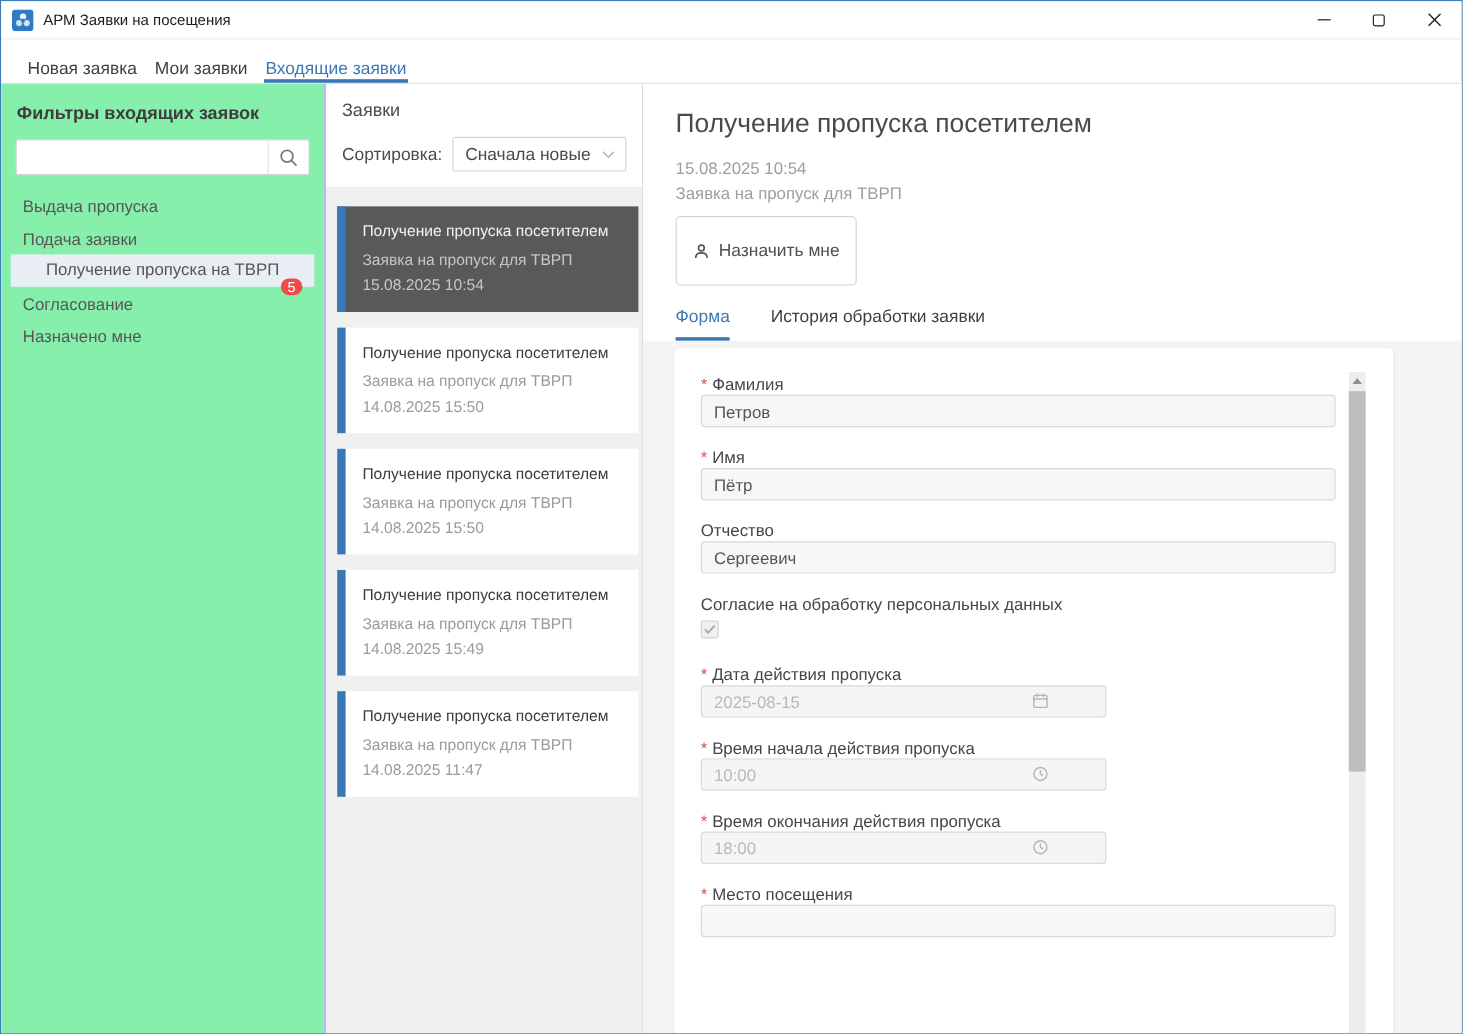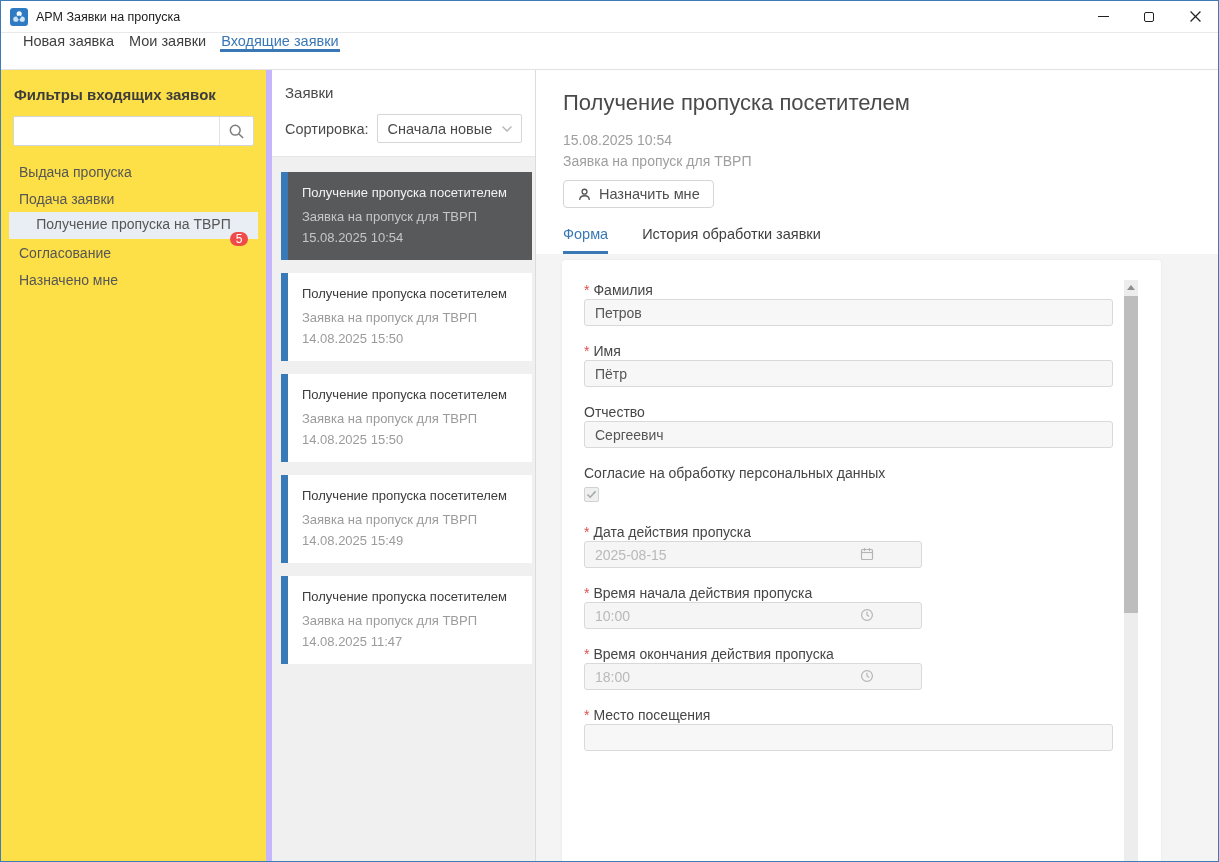--- a/index.html
+++ b/index.html
@@ -26,32 +26,32 @@
   .brand-bar{ height:52px; flex:0 0 52px; display:flex; align-items:center;
     padding:0 22px; border-bottom:1px solid #e2e2e2; background:#fff; }
   .brand-title{ font-size:16px; color:#4a4a4a; }
   .user-area{ margin-left:auto; display:flex; align-items:center; gap:7px; font-size:15px; }
   .user-name{ color:#8a8a8a; }
   .user-sep{ color:#a8a8a8; }
   .logout-link{ color:#4a90c8; display:flex; align-items:center; gap:5px; cursor:pointer; }
   .logout-link svg{ display:block; }
 
   
-  .tabbar{ height:37px; flex:0 0 37px; display:flex; align-items:flex-start;
+  .tabbar{ height:37px; flex:0 0 37px; display:flex; align-items:flex-end;
     padding:0 21px; gap:13px; border-bottom:1px solid #e2e2e2; background:#fff; }
   .main-tab{ font-size:14.5px; color:#3f3f3f; display:flex; align-items:center;
     padding:0 1px; border-bottom:3px solid transparent; cursor:pointer; }
   .main-tab.active{ color:#3a78b5; border-bottom-color:#3a78b5; }
 
   
   .content{ flex:1 1 auto; min-height:0; display:flex; }
 
   
-  .sidebar{ width:271px; flex:0 0 271px; border-right:6px solid #c4b5fd;
-    background:#fde047; padding:16px 12px 0 12px; }
+  .sidebar{ width:271px; flex:0 0 271px; border-right:2px solid #c4b5fd;
+    background:#86efac; padding:16px 12px 0 12px; }
   .sidebar-title{ font-size:15px; font-weight:700; color:#3d3d3d; padding-left:1px; }
   .search-box{ margin-top:13px; height:30px; border:1px solid #d5d5d5; border-radius:2px;
     display:flex; align-items:stretch; background:#fff; }
   .search-box input{ flex:1 1 auto; min-width:0; border:none; outline:none;
     padding:0 10px; font-size:14px; color:#555; font-family:inherit; background:transparent;margin-top:48px; }
   .search-box input::placeholder{ color:#b8b8b8; }
   .search-icon-btn{ width:34px; flex:0 0 34px; border-left:1px solid #e3e3e3;
     display:flex; align-items:center; justify-content:center; color:#7b7b7b; cursor:pointer; }
   .filter-list{ margin:12px -4px 0 -4px; }
   .filter-item{ display:flex; align-items:center; padding:4px 10px; height:27px;
@@ -82,21 +82,21 @@
   .req-card.selected .rc-title{ color:#f2f2f2; }
   .req-card.selected .rc-sub, .req-card.selected .rc-date{ color:#c6c6c6; }
 
   
   .detail{ flex:1 1 auto; min-width:0; display:flex; flex-direction:column; background:#fff; }
   .detail-header{ padding:20px 20px 0 27px; background:#fff; }
   .detail-title{ font-size:22px; font-weight:400; color:#4a4a4a; line-height:26px; }
   .detail-date{ margin-top:16px; font-size:14px; color:#9e9e9e; line-height:17px; }
   .detail-sub{ margin-top:4px; font-size:14px; color:#9e9e9e; line-height:17px; }
   .assign-btn{ margin-top:10px; display:inline-flex; align-items:center; gap:7px;
-    border:1px solid #d5d5d5; border-radius:4px; background:#fff; padding:5px 13px;
+    border:1px solid #d5d5d5; border-radius:4px; background:#fff; padding:20px 13px;
     font-size:14.5px; color:#4f4f4f; font-family:inherit; cursor:pointer; }
   .assign-btn svg{ display:block; color:#555; }
   .detail-tabs{ margin-top:18px; display:flex; gap:34px; }
   .detail-tab{ font-size:14.5px; color:#3f3f3f; padding-bottom:9px;
     border-bottom:3px solid transparent; cursor:pointer; }
   .detail-tab.active{ color:#3a78b5; border-bottom-color:#3a78b5; }
 
   .detail-body{ flex:1 1 auto; min-height:0; background:#f4f4f4; position:relative; overflow:hidden; }
   .form-card{ position:absolute; left:26px; top:6px; bottom:-10px; width:599px;
     background:#fff; border-radius:4px 4px 0 0; box-shadow:0 0 3px rgba(0,0,0,.06);
@@ -130,21 +130,21 @@
   <div class="titlebar">
     <span class="app-icon">
       <svg viewBox="0 0 18 18" width="18" height="18">
           <rect width="18" height="18" rx="3" fill="#2e7bc4"></rect>
           <circle cx="9.2" cy="5.8" r="2.6" fill="#ffffff" opacity="0.95"></circle>
           <circle cx="5.9" cy="11.2" r="2.6" fill="#dcebf8" opacity="0.9"></circle>
           <circle cx="12.2" cy="11.2" r="2.6" fill="#ffffff" opacity="0.8"></circle>
           <circle cx="9.1" cy="9.2" r="1.7" fill="#2e7bc4"></circle>
         </svg>
     </span>
-    <span class="titlebar-text">АРМ Заявки на пропуска</span>
+    <span class="titlebar-text">АРМ Заявки на посещения</span>
     <div class="win-controls">
       <div class="win-btn">
           <span class="min-glyph"></span>
         </div>
       <div class="win-btn">
           <span class="max-glyph"></span>
         </div>
       <div class="win-btn">
         <svg viewBox="0 0 10 10" width="11" height="11">
             <line x1="0.5" y1="0.5" x2="9.5" y2="9.5" stroke="#222" stroke-width="1.1"></line>

